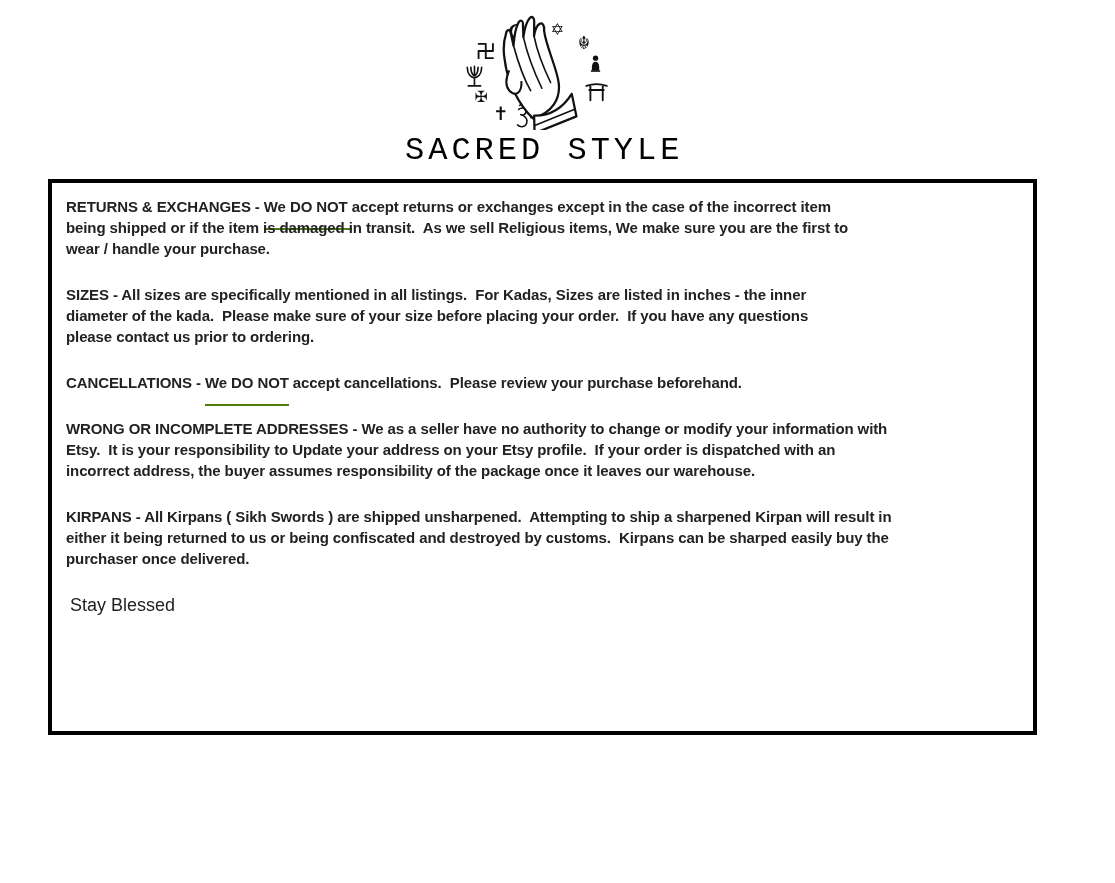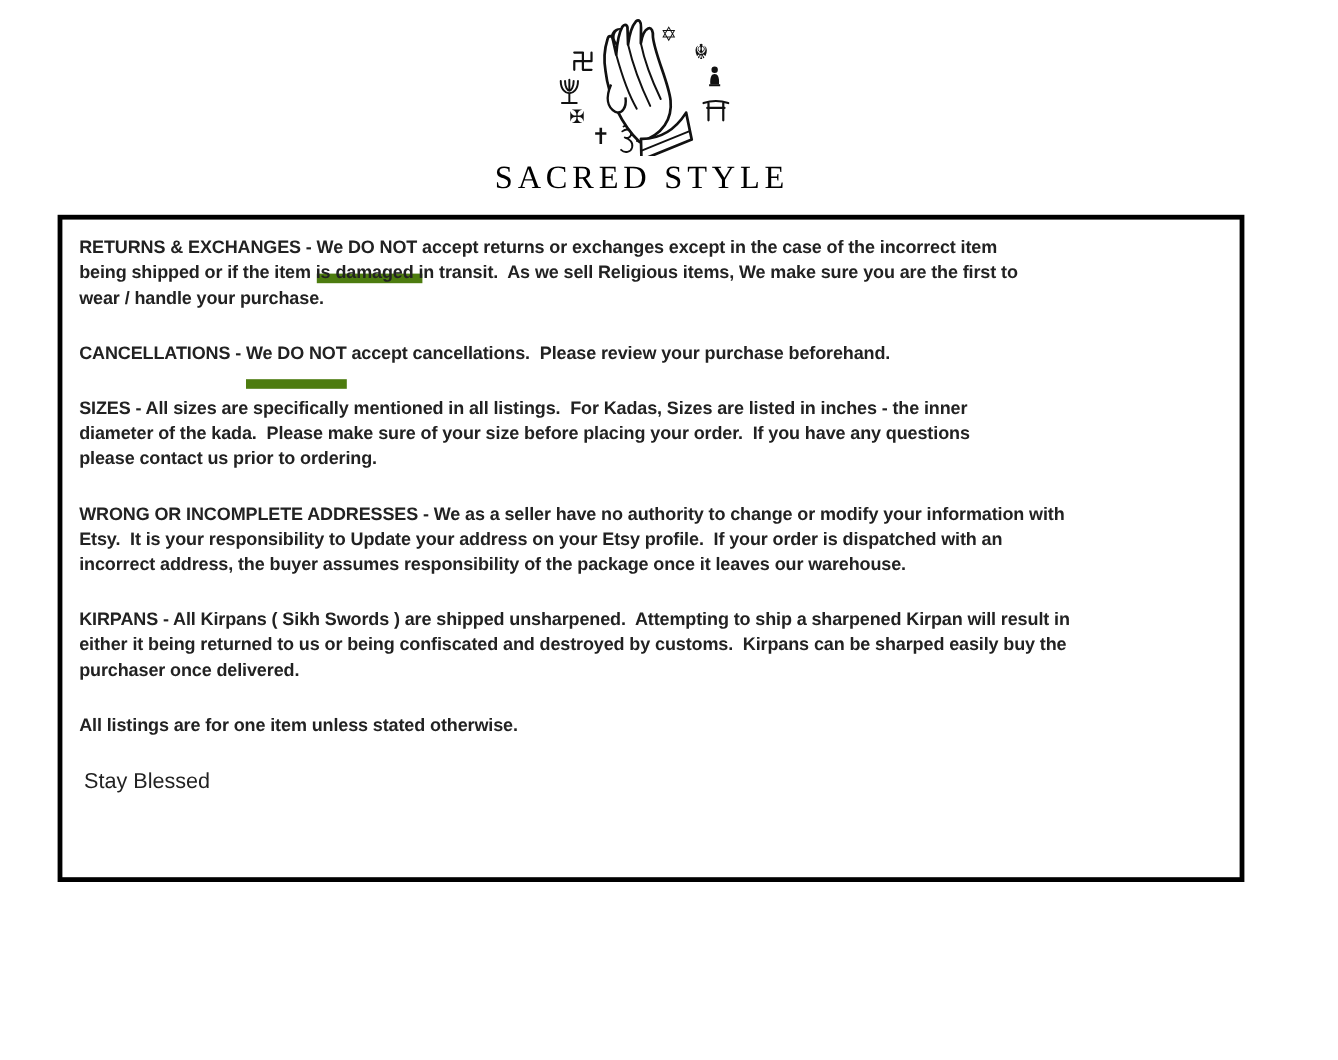--- a/index.html
+++ b/index.html
@@ -17,22 +17,22 @@
     top: 12px;
     width: 260px;
     text-align: center;
   }
   .logo-svg {
     width: 160px;
     height: 118px;
     display: inline-block;
   }
   .brand {
-    font-family: Liberation Serif, serif;
-    font-size: 27px;
+    font-family: Liberation Mono, monospace;
+    font-size: 32px;
     letter-spacing: 4px;
     color: #000000;
     white-space: nowrap;
     margin-top: -2px;
   }
   .policy-box {
     position: absolute;
     left: 48px;
     top: 179px;
     width: 989px;
@@ -44,21 +44,21 @@
   }
   .para {
     margin: 0 0 25px 0;
     font-size: 15px;
     line-height: 21px;
     font-weight: bold;
     white-space: pre-wrap;
     letter-spacing: -0.1px;
   }
   .red-underline {
-    border-bottom: 8px solid #4d7c0f;
+    border-bottom: 2px solid #4d7c0f;
     padding-bottom: 13px;
   }
   .closing {
     margin: 4px;
     font-size: 18px;
     line-height: 22px;
     font-weight: normal;
   }
   .sym {
     font-family: "DejaVu Sans", sans-serif;
@@ -114,33 +114,32 @@
       </g>
     </svg>
     <div class="brand">SACRED STYLE</div>
   </header>
 
   <section class="policy-box">
     <p class="para"><span>RETURNS &amp; EXCHANGES</span><span> - </span><span class="red-underline">We DO NOT </span><span>accept returns or exchanges except in the case of the incorrect item
 being shipped or if the item is damaged in transit.  As we sell Religious items, We make sure you are the first to
 wear / handle your purchase.</span></p>
 
-    <p class="para"><span>CANCELLATIONS</span><span> - </span><span class="red-underline">We DO NOT</span><span> accept cancellations.  Please review your purchase beforehand.</span></p>
-
     <p class="para"><span>SIZES</span><span> - </span><span>All sizes are specifically mentioned in all listings.  For Kadas, Sizes are listed in inches - the inner
 diameter of the kada.  Please make sure of your size before placing your order.  If you have any questions
 please contact us prior to ordering.</span></p>
+
+    <p class="para"><span>CANCELLATIONS</span><span> - </span><span class="red-underline">We DO NOT</span><span> accept cancellations.  Please review your purchase beforehand.</span></p>
 
 
     <p class="para"><span>WRONG OR INCOMPLETE ADDRESSES</span><span> - </span><span>We as a seller have no authority to change or modify your information with
 Etsy.  It is your responsibility to Update your address on your Etsy profile.  If your order is dispatched with an
 incorrect address, the buyer assumes responsibility of the package once it leaves our warehouse.</span></p>
 
     <p class="para"><span>KIRPANS</span><span> - </span><span>All Kirpans ( Sikh Swords ) are shipped unsharpened.  Attempting to ship a sharpened Kirpan will result in
 either it being returned to us or being confiscated and destroyed by customs.  Kirpans can be sharped easily buy the
 purchaser once delivered.</span></p>
 
-    <p class="para"><span>All listings are for one item unless stated otherwise.</span></p>
 
     <p class="closing">Stay Blessed</p>
   </section>
 
 </div>
 
 </body></html>

